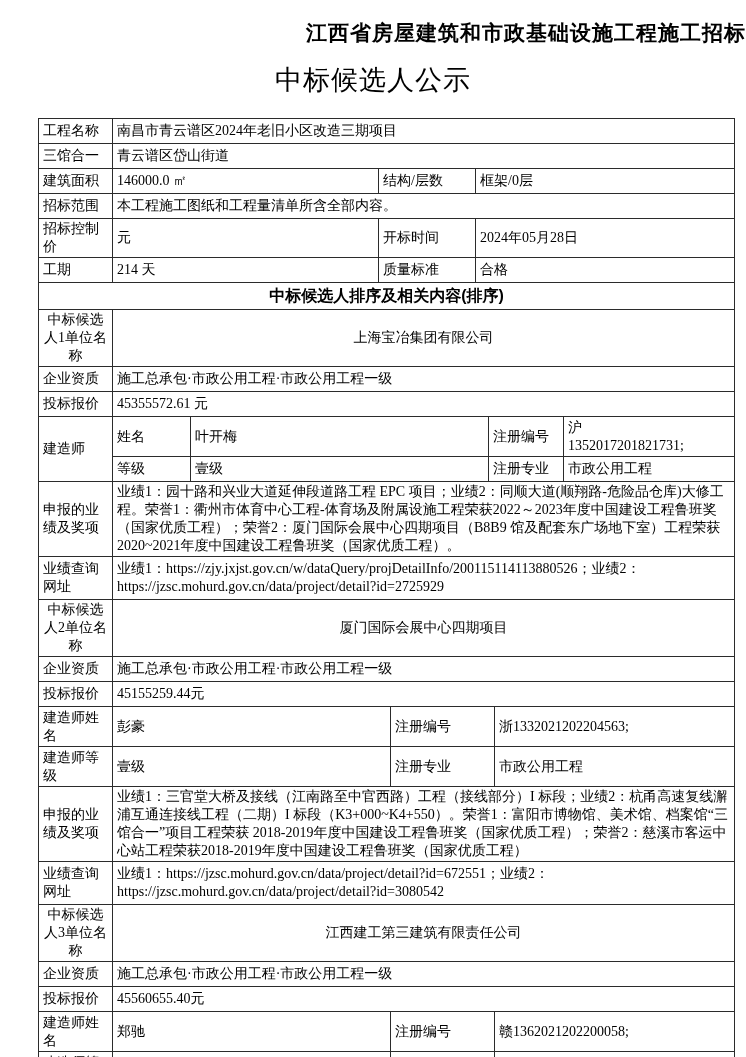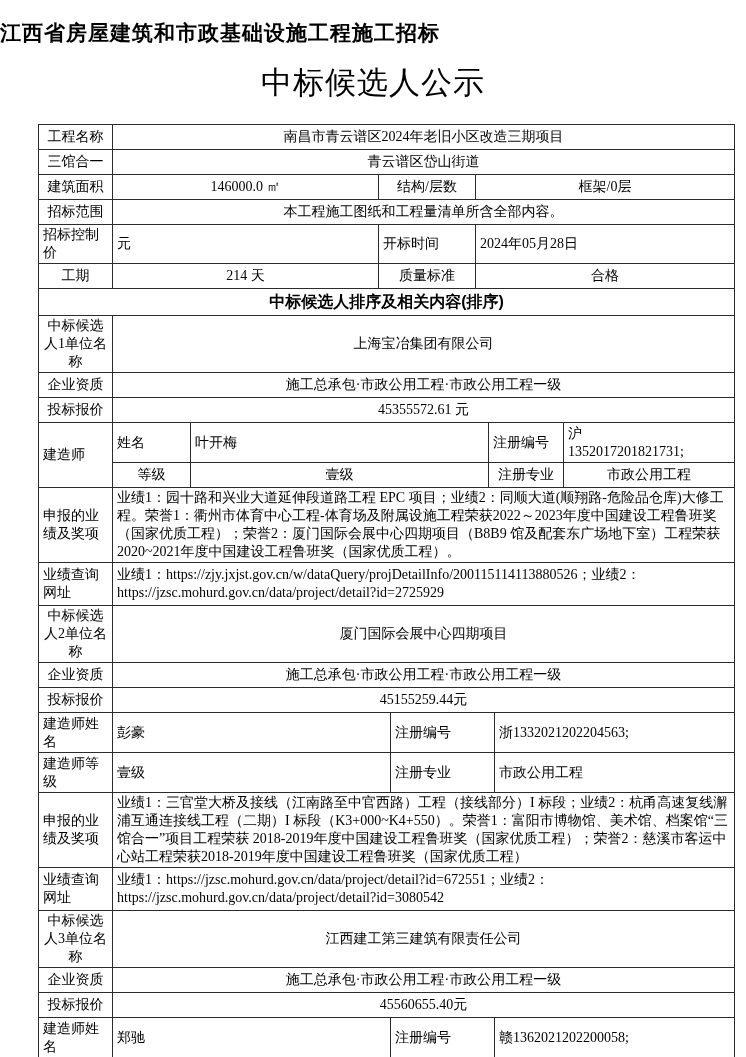--- a/index.html
+++ b/index.html
@@ -2,40 +2,40 @@
 <html><head>
 <meta charset="utf-8">
 <style>
   html, body { margin:0; padding:0; background:#fff; }
   body {
     width:746px; height:1057px; overflow:hidden;
     font-family:"Liberation Serif","DejaVu Serif",serif;
     color:#000;
   }
   .doc-title1 {
-    text-align:left; font-size:21px; font-weight:bold;
+    text-align:right; font-size:21px; font-weight:bold;
     margin-top:19px; letter-spacing:1px;
   }
   .doc-title2 {
-    text-align:center; font-size:31px; font-weight:normal;
+    text-align:center; font-size:27px; font-weight:normal;
     margin-top:15px; letter-spacing:1px;
   }
   table.main {
     border-collapse:collapse; table-layout:fixed;
     width:697px; margin:20px 0 0 38px;
   }
   td {
     border:1px solid #2b2b2b;
     padding:1px 4px;
     font-size:14px; line-height:18px;
     vertical-align:middle;
     word-wrap:break-word; overflow-wrap:break-word;
   }
   td.lbl { }
-  tr.h22 td { height:22px;text-align:center; }
+  tr.h22 td { height:22px; }
   tr.h36 td { height:36px; }
   tr.h37 td { height:37px; }
   tr.h40 td { height:40px; }
   tr.h52 td { height:52px;text-align:center; }
   td.sec-hdr {
     text-align:center; font-weight:bold; font-size:16px;
     font-family:"Liberation Sans","DejaVu Sans",sans-serif;
     height:24px;
   }
   .narrow-wrap { max-width:126px; }

